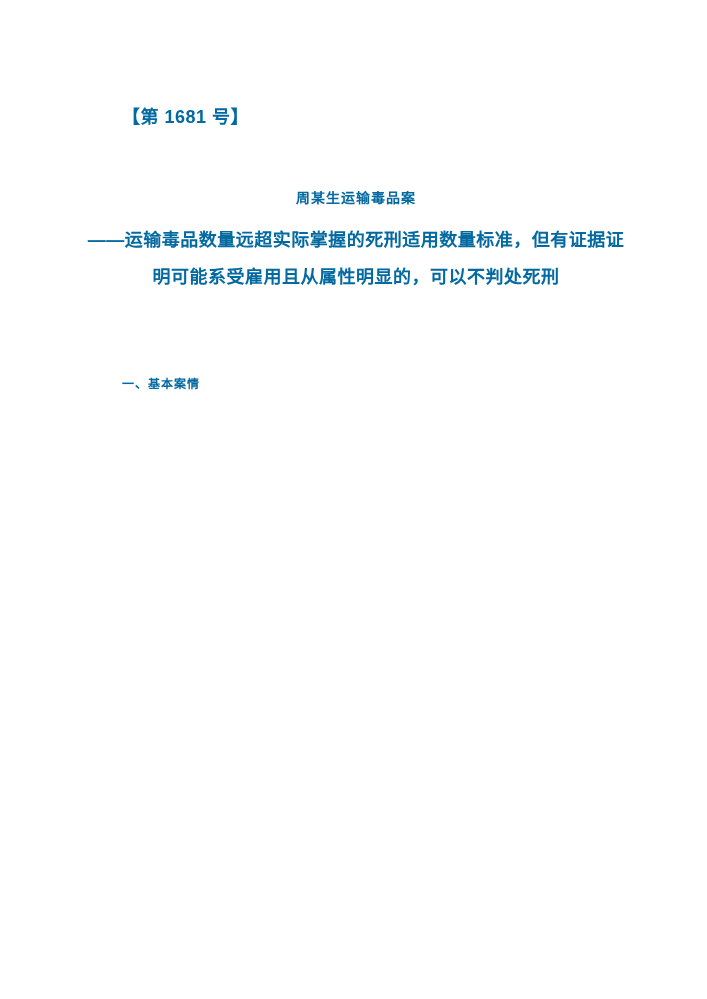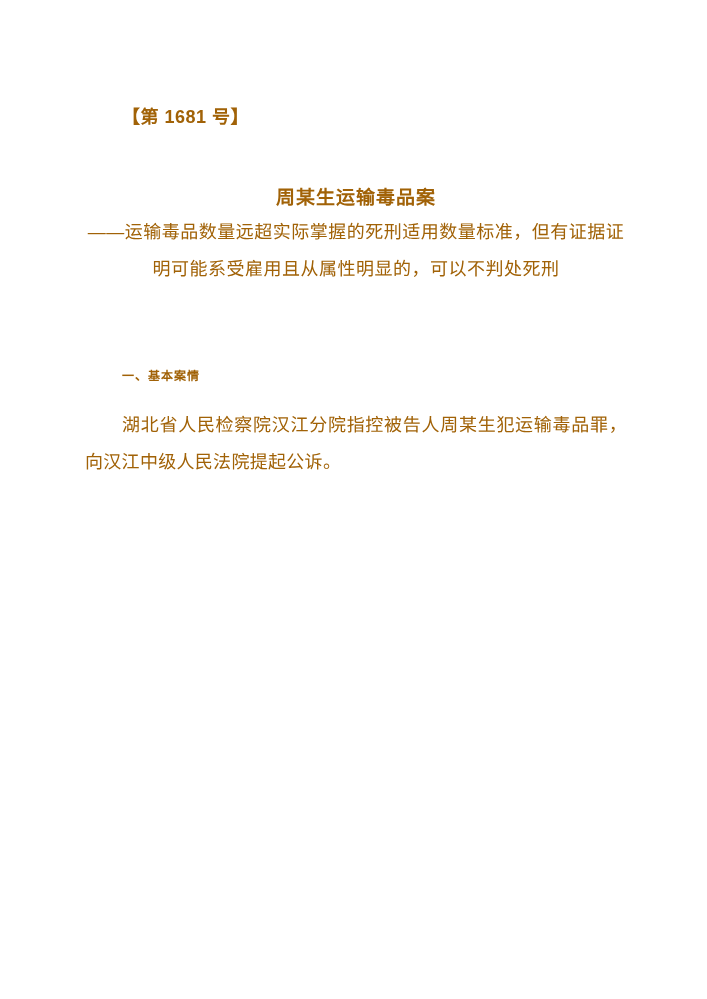--- a/index.html
+++ b/index.html
@@ -8,44 +8,44 @@
     background: #ffffff;
   }
   .page {
     position: relative;
     width: 707px;
     height: 918px;
     margin: 0 auto;
     background: #ffffff;
     box-sizing: border-box;
     padding: 106px 80px 0 85px;
-    color: #a16207;
+    color: #0369a1;
     font-family: "Liberation Sans", "DejaVu Sans", sans-serif;
     font-size: 18px;
     overflow: hidden;
   }
   .case-number {
     font-weight: 700;
     font-size: 18px;
     line-height: 22px;
     text-indent: 37px;
     letter-spacing: 0.5px;
   }
   .doc-title {
     margin: 58px 0 0 0;
     text-align: center;
     font-weight: 700;
-    font-size: 19px;
+    font-size: 14px;
     line-height: 24px;
     letter-spacing: 1px;
   }
   .doc-subtitle {
-    margin-top: 4px;
+    margin-top: 12px;
     text-align: center;
-    font-weight: 400;
+    font-weight: 700;
     font-size: 18px;
     line-height: 37px;
     letter-spacing: 0.5px;
   }
   .section-heading {
     margin: 76px 0 0 0;
     font-weight: 700;
     font-size: 12px;
     line-height: 24px;
     text-indent: 37px;
@@ -76,16 +76,15 @@
 
   <div class="case-number">【第 1681 号】</div>
 
   <h1 class="doc-title">周某生运输毒品案</h1>
 
   <div class="doc-subtitle">——运输毒品数量远超实际掌握的死刑适用数量标准，但有证据证明可能系受雇用且从属性明显的，可以不判处死刑</div>
 
   <h2 class="section-heading">一、基本案情</h2>
 
 
-  <p class="body-para mid">湖北省人民检察院汉江分院指控被告人周某生犯运输毒品罪，向汉江中级人民法院提起公诉。</p>
 
 
 </div>
 
 </body></html>

